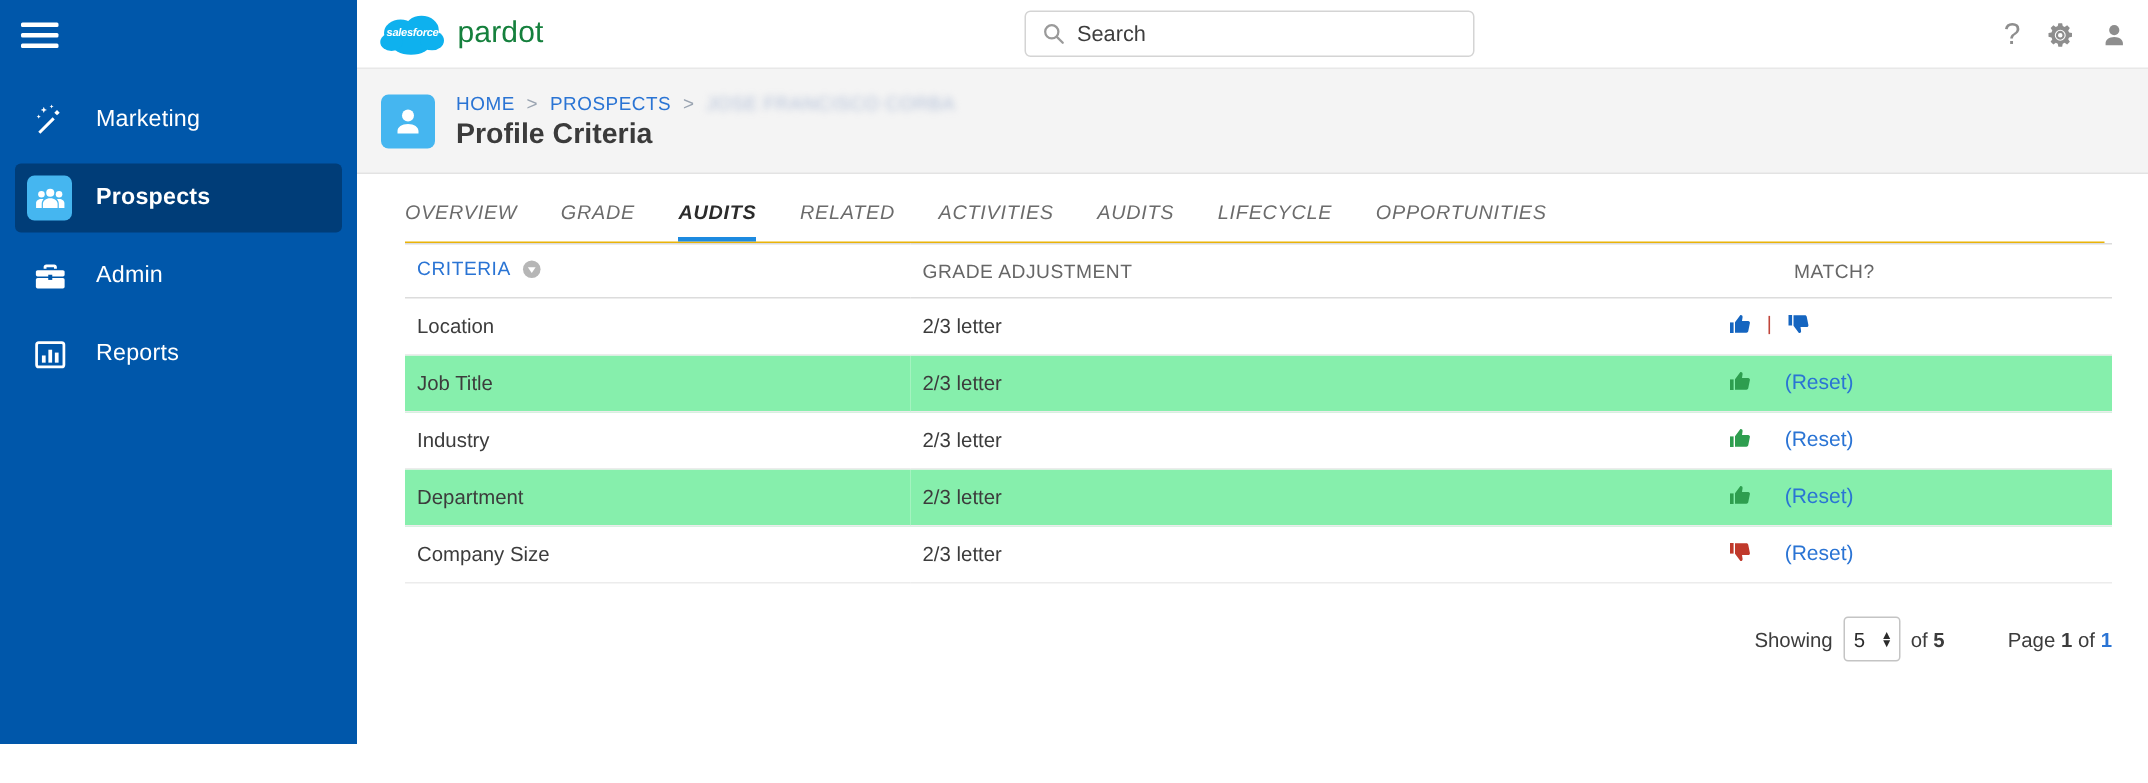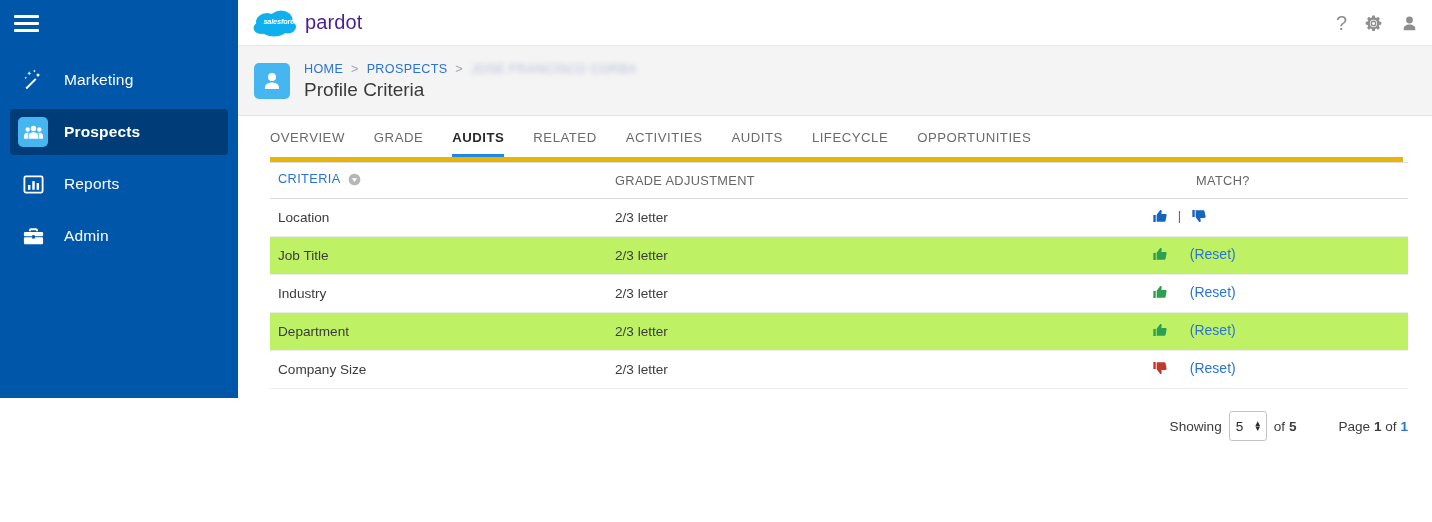--- a/index.html
+++ b/index.html
@@ -7,21 +7,21 @@
     margin: 0; padding: 0;
     width: 1432px; height: 522px;
     overflow: hidden;
     background: #ffffff;
     font-family: "Liberation Sans", sans-serif;
   }
   .app { display: flex; width: 1432px; height: 522px; }
 
   
   .sidebar {
-    width: 238px; height: 398px;
+    width: 238px; height: 496px;
     background: #0057aa;
     flex: 0 0 238px;
     position: relative;
   }
   .hamburger-wrap {
     height: 46px; display: flex; align-items: center; padding-left: 14px;
     cursor: pointer;
   }
   .hamburger { width: 25px; }
   .hamburger span {
@@ -51,30 +51,30 @@
 
   
   .topbar {
     height: 46px; display: flex; align-items: center;
     border-bottom: 1px solid #e8e8e8; background: #fff;
     position: relative;
   }
   .brand { display: flex; align-items: center; margin-left: 14px; }
   .sf-cloud {
     width: 46px; height: 30px; position: relative;
-    display: flex; align-items: center; justify-content: flex-end;
+    display: flex; align-items: center; justify-content: center;
   }
   .sf-cloud .cloudbg { position: absolute; inset: 0; }
   .sf-cloud .cloudtxt {
     position: relative; color: #fff; font-size: 7.4px;
     font-weight: bold; font-style: italic; letter-spacing: -.2px;
     transform: translateY(-1px);
   }
   .brand-name {
-    color: #4c1d95; font-size: 20px; margin-left: 7px;
+    color: #15803d; font-size: 20px; margin-left: 7px;
     letter-spacing: .1px;
   }
   .searchbox {
     position: absolute; left: 445px; top: 7px;
     width: 300px; height: 31px;
     border: 1px solid #d4d4d4; border-radius: 4px; background: #fff;
     display: flex; align-items: center; padding-left: 11px;
   }
   .search-icon { margin-right: 8px; display: flex; }
   .search-text { color: #3e3e3e; font-size: 14.5px; }
@@ -101,30 +101,31 @@
     font-size: 12.6px; letter-spacing: .35px; color: #9aa4b1;
     line-height: 16px; margin-bottom: 2px;
   }
   .crumb-link { color: #2a74d4; cursor: pointer; }
   .crumb-sep { color: #9aa4b1; margin: 0 4px; }
   .crumb-redacted {
     color: #b3c0d8; filter: blur(2.6px);
     -webkit-filter: blur(2.6px);
   }
   .crumb-title {
-    font-size: 19px; font-weight: normal; color: #3b3b3b;
+    font-size: 19px; font-weight: bold; color: #3b3b3b;
     line-height: 22px;
   }
 
   
   .tabs {
     display: flex; align-items: flex-end;
     margin: 0 32px 0 32px; height: 46px;
-    border-bottom: 5px solid #eab308;
+    border-bottom: 1px solid #eab308;
     padding-top: 12px;
+    font-style: italic;
   }
   .tab {
     font-size: 13.2px; letter-spacing: .5px; color: #6b6b6b;
     padding: 0 0 9px 0; margin-right: 29px; cursor: pointer;
     border-bottom: 3px solid transparent; white-space: nowrap;
   }
   .tab.active { color: #2b2b2b; font-weight: bold; border-bottom-color: #1d8ae0; }
 
   
   .content { padding: 0 27px 0 32px; }
@@ -141,21 +142,21 @@
   }
   table.criteria th.c-criteria { width: 337px; }
   table.criteria th.c-grade { width: 537px; }
   table.criteria th.c-match { width: 264px; padding-left: 52px; }
   .sortlink { color: #2a74d4; cursor: pointer; }
   .sort-ico { display: inline-block; vertical-align: -3px; margin-left: 4px; }
   table.criteria td {
     font-size: 13.6px; color: #3c3c3c; padding: 9px 0 9px 8px;
     border-bottom: 1px solid #ececec; height: 32px; vertical-align: middle;
   }
-  table.criteria tr.alt td { background: #bef264; }
+  table.criteria tr.alt td { background: #86efac; }
   td.match { padding-left: 52px; white-space: nowrap; }
   .thumb { display: inline-block; vertical-align: -3px; cursor: pointer; }
   .pipe { color: #c0453a; margin: 0 6px; font-size: 13px; vertical-align: 1px; }
   .reset { color: #2a74d4; font-size: 14px; margin-left: 18px; cursor: pointer; }
 
   
   .pager {
     width: 1138px; display: flex; align-items: center;
     justify-content: flex-end; margin-top: 22px; gap: 0;
   }
@@ -213,40 +214,40 @@
             <path d="M12 11.6c-3.3 0-5.6 1.9-5.6 4.2V19h11.2v-3.2c0-2.3-2.3-4.2-5.6-4.2z"></path>
             <path d="M5.3 12.2c-2.4 0-4.1 1.4-4.1 3.1V19h4.3v-3.2c0-1.3.5-2.5 1.4-3.4-.5-.1-1.1-.2-1.6-.2z"></path>
             <path d="M18.7 12.2c-.5 0-1.1.1-1.6.2.9.9 1.4 2.1 1.4 3.4V19h4.3v-3.7c0-1.7-1.7-3.1-4.1-3.1z"></path>
           </svg>
         </span>
         <span class="nav-label">Prospects</span>
       </div>
 
       <div class="nav-item">
         <span class="nav-ico">
+          <svg width="23" height="23" viewBox="0 0 24 24" fill="#ffffff">
+            <path d="M9.2 3.4h5.6c1 0 1.8.8 1.8 1.8v1.3h-2V5.4H9.4v1.1h-2V5.2c0-1 .8-1.8 1.8-1.8z"></path>
+            <rect x="2" y="7.4" width="20" height="4.4" rx="1.2"></rect>
+            <rect x="2" y="12.8" width="20" height="7.4" rx="1.2"></rect>
+            <rect x="10.6" y="10.6" width="2.8" height="3.6" fill="#0057aa"></rect>
+          </svg>
+        </span>
+        <span class="nav-label">Admin</span>
+      </div>
+
+      <div class="nav-item">
+        <span class="nav-ico">
           <svg width="23" height="23" viewBox="0 0 24 24">
             <rect x="2.5" y="3.5" width="19" height="17" rx="1.6" fill="none" stroke="#ffffff" stroke-width="1.9"></rect>
             <rect x="6.2" y="12.5" width="2.6" height="5" fill="#ffffff"></rect>
             <rect x="10.7" y="8.5" width="2.6" height="9" fill="#ffffff"></rect>
             <rect x="15.2" y="10.5" width="2.6" height="7" fill="#ffffff"></rect>
           </svg>
         </span>
         <span class="nav-label">Reports</span>
-      </div>
-
-      <div class="nav-item">
-        <span class="nav-ico">
-          <svg width="23" height="23" viewBox="0 0 24 24" fill="#ffffff">
-            <path d="M9.2 3.4h5.6c1 0 1.8.8 1.8 1.8v1.3h-2V5.4H9.4v1.1h-2V5.2c0-1 .8-1.8 1.8-1.8z"></path>
-            <rect x="2" y="7.4" width="20" height="4.4" rx="1.2"></rect>
-            <rect x="2" y="12.8" width="20" height="7.4" rx="1.2"></rect>
-            <rect x="10.6" y="10.6" width="2.8" height="3.6" fill="#0057aa"></rect>
-          </svg>
-        </span>
-        <span class="nav-label">Admin</span>
       </div>
 
     </div>
   </div>
 
   <div class="main">
 
     <div class="topbar">
 
       <div class="brand">
@@ -256,20 +257,29 @@
             <ellipse cx="29" cy="12" rx="11.5" ry="9.5"></ellipse>
             <ellipse cx="22" cy="21" rx="13" ry="7.5"></ellipse>
             <ellipse cx="9" cy="20" rx="7.5" ry="6"></ellipse>
             <ellipse cx="36" cy="19" rx="8" ry="6.5"></ellipse>
           </svg>
           <span class="cloudtxt">salesforce</span>
         </span>
         <span class="brand-name">pardot</span>
       </div>
 
+      <div class="searchbox">
+        <span class="search-icon">
+          <svg width="15" height="15" viewBox="0 0 16 16" fill="none" stroke="#9a9a9a" stroke-width="1.6">
+            <circle cx="6.6" cy="6.6" r="4.7"></circle>
+            <line x1="10.2" y1="10.2" x2="14.4" y2="14.4" stroke-linecap="round"></line>
+          </svg>
+        </span>
+        <span class="search-text">Search</span>
+      </div>
 
       <div class="topicons">
         <span class="topicon">
           <span class="help-q">?</span>
         </span>
         <span class="topicon">
           <svg width="19" height="19" viewBox="0 0 24 24" fill="#8e8e8e">
             <path d="M12 8.3a3.7 3.7 0 1 0 0 7.4 3.7 3.7 0 0 0 0-7.4zm0 5.6a1.9 1.9 0 1 1 0-3.8 1.9 1.9 0 0 1 0 3.8z"></path>
             <path d="M13.6 1.8h-3.2l-.5 2.5-1.6.7-2.1-1.4-2.3 2.3 1.4 2.1-.7 1.6-2.5.5v3.2l2.5.5.7 1.6-1.4 2.1 2.3 2.3 2.1-1.4 1.6.7.5 2.5h3.2l.5-2.5 1.6-.7 2.1 1.4 2.3-2.3-1.4-2.1.7-1.6 2.5-.5v-3.2l-2.5-.5-.7-1.6 1.4-2.1-2.3-2.3-2.1 1.4-1.6-.7-.5-2.5zM12 16.6a4.6 4.6 0 1 1 0-9.2 4.6 4.6 0 0 1 0 9.2z"></path>
           </svg>

